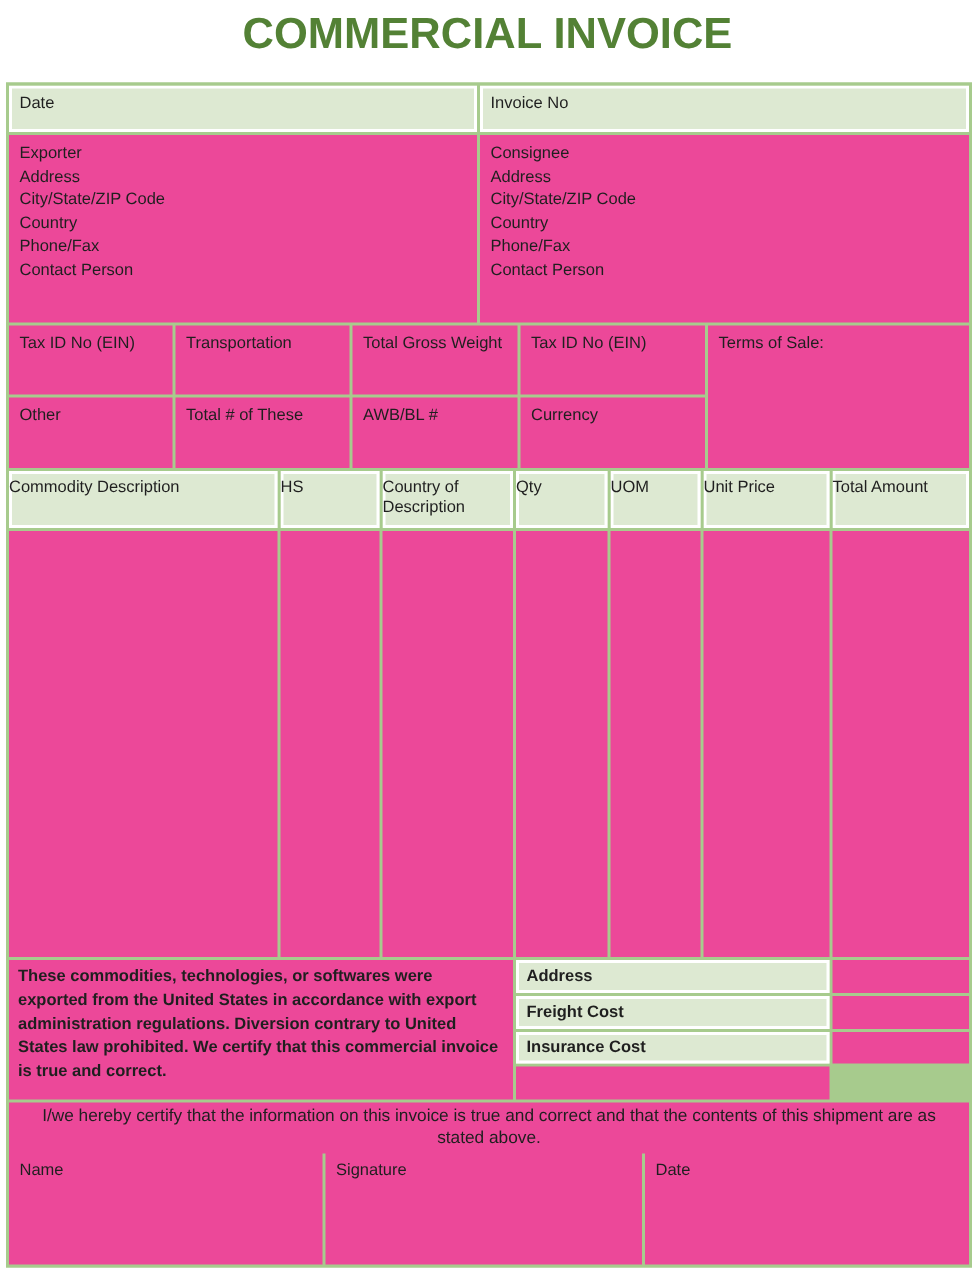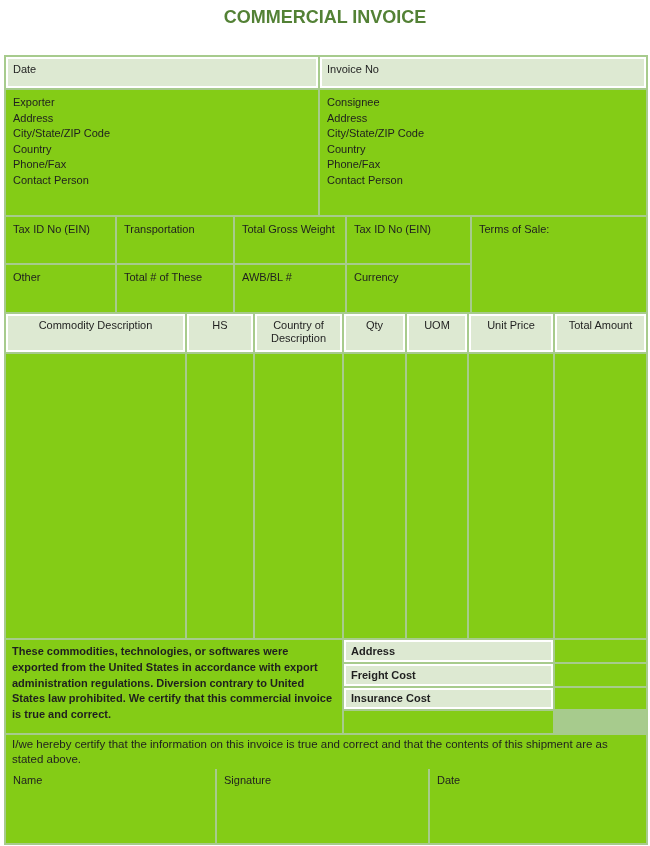--- a/index.html
+++ b/index.html
@@ -14,51 +14,51 @@
     position:relative;
     width:650px;height:846px;
     background:#fff;
     font-family:"Liberation Sans",sans-serif;
     color:var(--text);
     overflow:hidden;
   }
   .title{
     text-align:center;
     padding-top:7px;
-    font-size:18px;
+    font-size:29px;
     font-weight:700;
     color:var(--title-green);
     letter-spacing:0px;
   }
   .invoice-table{
     position:absolute;left:4px;top:55px;width:644px;
     border:2px solid var(--border);
     background:var(--border);
     display:flex;flex-direction:column;gap:2px;
   }
   .sec{display:grid;gap:2px;background:var(--border);}
-  .cell{background:#84cc16;font-size:11px;line-height:14px;position:relative;}
+  .cell{background:#ec4899;font-size:11px;line-height:14px;position:relative;}
   .cell.filled{
     background:var(--fill);
     box-shadow:inset 0 0 0 2px #fff;
   }
   .pad{padding:5px 7px;}
   
   .sec-head{grid-template-columns:312px 1fr;height:31px;}
   .sec-parties{grid-template-columns:312px 1fr;height:125px;}
   .party-line{line-height:15.5px;}
   .sec-ship{grid-template-columns:109px 116px 110px 123px 1fr;grid-template-rows:46px 47px;}
   .terms-cell{grid-column:5;grid-row:1 / 3;}
   .sec-itemshead{grid-template-columns:179px 66px 87px 61px 60px 84px 1fr;height:38px;}
-  .sec-itemshead .cell{text-align:center;padding-top:5px;line-height:13px;}
+  .sec-itemshead .cell{padding-top:5px;line-height:13px;}
   .sec-itemsbody{grid-template-columns:179px 66px 87px 61px 60px 84px 1fr;height:284px;}
   .sec-totals{grid-template-columns:336px 209px 1fr;grid-template-rows:repeat(4,1fr);height:93px;font-weight:bold;}
   .statement-cell{grid-column:1;grid-row:1 / 5;line-height:15.8px;padding:4px 7px 4px 6px;}
   .totals-label{display:flex;align-items:center;padding:2px 7px;}
-  .sec-cert{grid-template-columns:1fr;height:31px;}
+  .sec-cert{grid-template-columns:1fr;height:31px;text-align:center;}
   .cert-cell{line-height:15px;padding:2px 6px;font-size:11.5px;}
   .sec-sign{grid-template-columns:209px 211px 1fr;height:75px;}
 </style>
 </head>
 <body>
 
 <div class="page">
 
   <div class="title">COMMERCIAL INVOICE</div>
 

